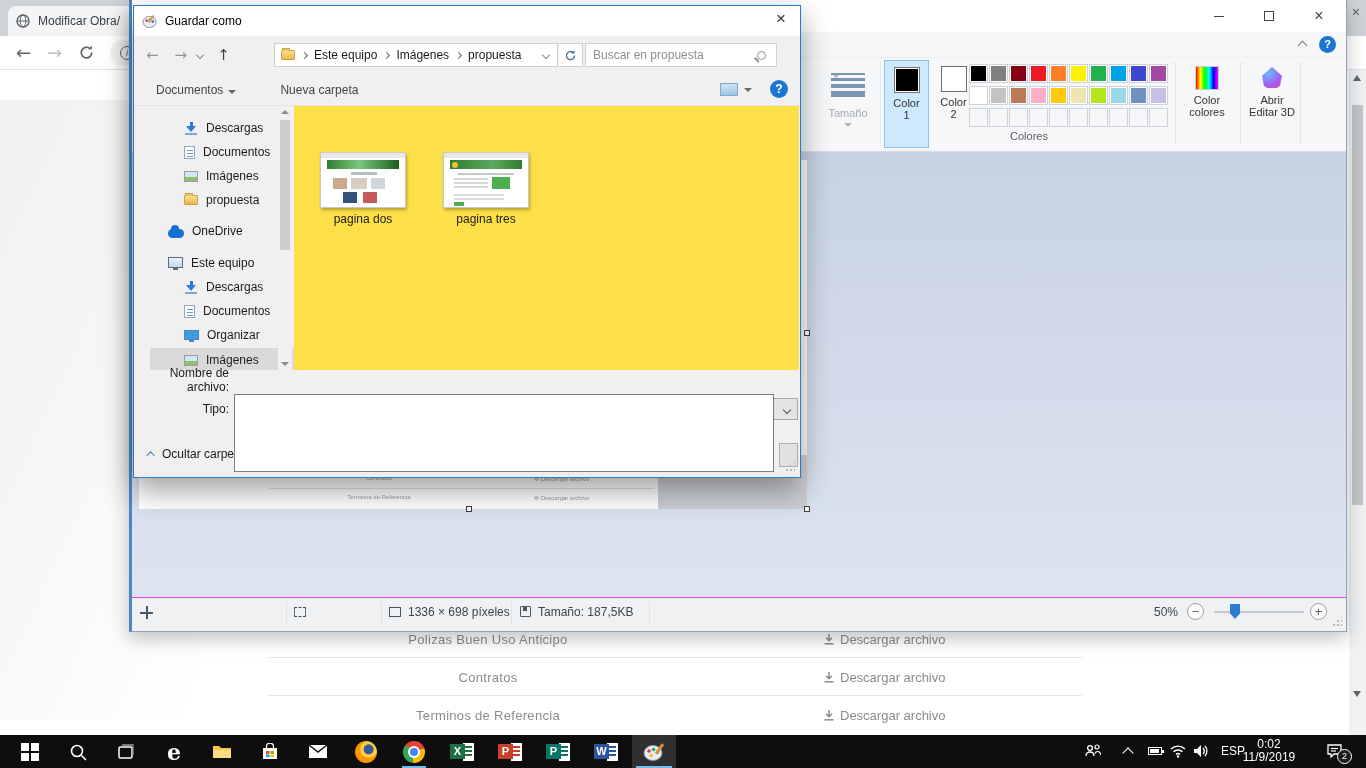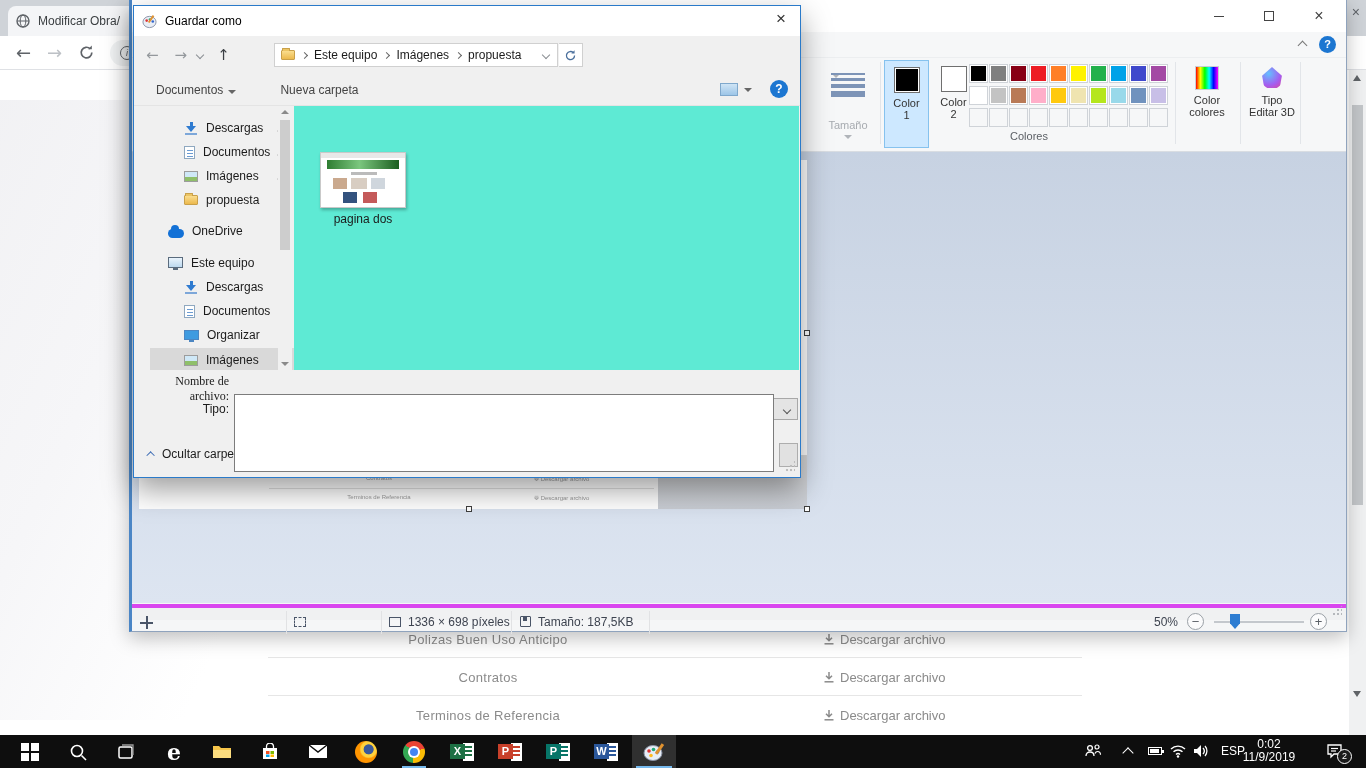--- a/index.html
+++ b/index.html
@@ -37,39 +37,39 @@
   .minl { width:10px; height:0; border-top:1px solid #444; }
   .maxb { width:10px; height:10px; border:1px solid #444; }
   .ribtabs { position:absolute; left:0; top:32px; right:0; height:26px; background:#f6f7f8; border-bottom:1px solid #eceef0; }
   .collapse-chev { position:absolute; right:40px; top:10px; width:7px; height:7px; border-left:1.5px solid #777; border-top:1.5px solid #777; transform:rotate(45deg); }
   .help-circ { position:absolute; right:10px; top:4px; width:17px; height:17px; border-radius:50%; background:#1c76d1; color:#fff; font-size:11px; font-weight:bold; text-align:center; line-height:17px; }
   .ribbon { position:absolute; left:0; top:58px; right:0; height:94px; background:#f6f7f8; border-bottom:1px solid #d9dde2; }
   .vsep { position:absolute; top:4px; height:82px; width:1px; background:#e2e5e9; }
   .grp-size { position:absolute; left:688px; top:4px; width:56px; height:86px; text-align:center; }
   .size-bars { display:inline-block; margin-top:8px; }
   .size-bars div { background:#7d94b7; margin:3px auto 0; width:34px; }
-  .dim-label { color:#a7abb0; font-size:11px; margin-top:18px;text-align:center; }
+  .dim-label { color:#a7abb0; font-size:11px; margin-top:6px;text-align:center; }
   .tiny-dd { width:0; height:0; border-left:4px solid transparent; border-right:4px solid transparent; border-top:4px solid #b0b4b9; margin:4px auto 0; }
   .colorbtn { position:absolute; top:2px; width:45px; height:88px; text-align:center; font-size:11px; color:#333; padding-top:4px; }
   .colorbtn.sel { background:#cde8ff; border:1px solid #86c2ee; }
   .swbig { width:26px; height:26px; margin:2px auto 4px; border:1px solid #6f6f6f; box-shadow:inset 0 0 0 1px #fff; }
   .palette { position:absolute; left:837px; top:6px; width:202px; }
   .prow { display:flex; gap:1px; margin-bottom:3px; }
   .sw { width:19px; height:19px; border:1px solid #cfd3d8; box-shadow:inset 0 0 0 1px #fff; }
   .ribbtn { position:absolute; top:2px; width:58px; height:88px; text-align:center; font-size:11px; color:#333; padding-top:4px; }
   .rainbow { width:24px; height:24px; margin:2px auto 4px; border:1px solid #c9ced4; background:linear-gradient(to right,#f00,#ff0,#0f0,#0ff,#00f,#f0f); }
   .droplet { width:22px; height:22px; margin:3px auto 5px; border-radius:50% 50% 50% 50%; background:radial-gradient(circle at 35% 30%,#63c0ff,#a45df0 55%,#e5418c); clip-path:polygon(50% 0,95% 40%,85% 95%,15% 95%,5% 40%); }
   .grp-label { position:absolute; top:72px; font-size:11px; color:#5c6066; text-align:center; }
   .workspace { position:absolute; left:0; top:152px; right:0; height:451px; background:linear-gradient(#c7d2e2,#dde5f1); }
   .canvas { position:absolute; left:7px; top:8px; width:668px; height:349px; background:#fff; }
   .mini-sep { position:absolute; background:#e0e0e0; height:1px; }
   .mini-label { position:absolute; color:#9a9a9a; font-size:6px; white-space:nowrap; }
   .mini-gray { position:absolute; left:519px; top:295px; width:149px; height:54px; background:linear-gradient(#d8d8d8,#c9cdd4); }
   .handle { position:absolute; width:6px; height:6px; background:#fff; border:1px solid #3e3e3e; }
-  .pstatus { position:absolute; left:0; bottom:11px; right:0; height:16px; background:#f0f1f2; border-top:4px solid #d946ef; font-size:12px; color:#3e4450; }
+  .pstatus { position:absolute; left:0; bottom:0; right:0; height:34px; background:#f0f1f2; border-top:1px solid #d946ef; font-size:12px; color:#3e4450; }
   .ssep { position:absolute; top:3px; height:23px; width:1px; background:#e1e2e4; }
   .cross { position:absolute; left:8px; top:8px; width:13px; height:13px; }
   .cross:before { content:""; position:absolute; left:6px; top:0; width:1.5px; height:13px; background:#4a5568; }
   .cross:after { content:""; position:absolute; top:6px; left:0; height:1.5px; width:13px; background:#4a5568; }
   .selico { position:absolute; width:12px; height:10px; border:1px dashed #4a5568; }
   .statxt { position:absolute; top:7px; }
   .disk { width:11px; height:11px; border:1.5px solid #4a5568; border-radius:1px; position:relative; }
   .disk:after { content:""; position:absolute; left:2px; top:0; width:4px; height:4px; background:#4a5568; }
   .zoomc { position:absolute; width:17px; height:17px; border:1px solid #9aa0a6; border-radius:50%; background:#fbfbfc; color:#5a5f66; text-align:center; line-height:15px; font-size:13px; top:5px; }
   .ztrack { position:absolute; top:13px; height:2px; background:#c4c8cd; }
@@ -99,21 +99,21 @@
   .searchbox { position:absolute; left:451px; top:37px; width:192px; height:24px; background:#fff; border:1px solid #d0d0d0; display:flex; align-items:center; padding-left:7px; color:#8a8e93; }
   .mag { position:relative; width:9px; height:9px; border:1.5px solid #8a8e93; border-radius:50%; margin-left:auto; margin-right:10px; }
   .mag:after { content:""; position:absolute; left:-4px; top:7px; width:6px; height:1.5px; background:#8a8e93; transform:rotate(45deg); }
   .toolrow { position:absolute; left:0; top:70px; right:0; height:28px; display:flex; align-items:center; color:#444; }
   .tool-dd { width:0; height:0; border-left:4px solid transparent; border-right:4px solid transparent; border-top:4px solid #666; display:inline-block; margin-left:5px; }
   .viewico { position:absolute; right:62px; top:77px; width:18px; height:13px; border:1px solid #7fa8cc; background:linear-gradient(#cfe4f5,#9dc6e8); }
   .viewdd { position:absolute; right:48px; top:82px; }
   .dhelp { position:absolute; right:12px; top:74px; width:18px; height:18px; border-radius:50%; background:#1c76d1; color:#fff; font-weight:bold; font-size:12px; text-align:center; line-height:18px; }
   .toolsep { position:absolute; left:0; top:99px; right:0; height:1px; background:#e4e4e4; }
   .dbody { position:absolute; left:0; top:100px; right:0; height:264px; }
-  .filesarea { position:absolute; left:158px; top:0; right:1px; bottom:0; background:#5eead4; }
+  .filesarea { position:absolute; left:158px; top:0; right:1px; bottom:0; background:#fde047; }
   .sidebar { position:absolute; left:16px; top:0; width:144px; bottom:0; background:#f0f0f0; overflow:hidden; }
   .side-item { position:absolute; left:0; width:144px; height:24px; display:flex; align-items:center; font-size:12px; color:#1b1b1b; }
   .side-item.selected { background:#d9d9d9; }
   .sscroll { position:absolute; left:144px; top:0; width:14px; bottom:0; background:#f0f0f0; }
   .sscroll .thumbv { position:absolute; left:2px; top:14px; width:10px; height:130px; background:#cdcdcd; }
   .sarr { position:absolute; left:3px; width:0; height:0; border-left:4px solid transparent; border-right:4px solid transparent; }
   .file-item { position:absolute; top:46px; width:92px; text-align:center; }
   .thumb { width:86px; height:56px; margin:0 auto; background:#fff; border:1px solid #c9c9c9; box-shadow:1px 2px 3px rgba(0,0,0,.28); position:relative; overflow:hidden; }
   .thumb .tbar { position:absolute; left:0; top:0; right:0; height:5px; background:#e8e8e8; }
   .fname { margin-top:4px; font-size:12px; color:#1b1b1b; }
@@ -306,21 +306,21 @@
       </div>
     <div class="vsep" style="left:1043px;"></div>
     <div class="ribbtn" style="left:1046px;">
       <div class="rainbow"></div>
       <div>Color</div>
       <div>colores</div>
     </div>
     <div class="vsep" style="left:1108px;"></div>
     <div class="ribbtn" style="left:1111px;">
       <div class="droplet"></div>
-      <div>Tipo</div>
+      <div>Abrir</div>
       <div>Editar 3D</div>
     </div>
     <div class="vsep" style="left:1168px;"></div>
     <div class="grp-label" style="left:752px; width:290px;">Colores</div>
   </div>
   <div class="workspace">
     <div class="canvas">
       <div id="mini-rows">
    <div class="mini-label" style="left:140px; top:315px; width:200px; text-align:center;">Contratos</div>
    <div class="mini-label" style="left:395px; top:315px;">⟱ Descargar archivo</div>
@@ -380,20 +380,24 @@
     <span class="crumb">Imágenes</span>
     <span class="crumb-sep"></span>
     <span class="crumb">propuesta</span>
     <span class="chev crumb-dd"></span>
   </div>
   <div class="refreshbox">
     <svg width="13" height="13" viewBox="0 0 16 16">
         <path d="M13 8a5 5 0 1 1-1.5-3.5" fill="none" stroke="#4a6f9c" stroke-width="1.6"></path>
         <path d="M13 1.5v4h-4z" fill="#4a6f9c"></path>
       </svg>
+  </div>
+  <div class="searchbox">
+    <span>Buscar en propuesta</span>
+    <span class="mag"></span>
   </div>
   <div class="toolrow">
     <span style="margin-left:22px;"><span>Documentos</span><span class="tool-dd"></span></span>
     <span style="margin-left:44px;">Nueva carpeta</span>
   </div>
   <div class="viewico"></div>
   <div class="viewdd tool-dd"></div>
   <div class="dhelp">?</div>
   <div class="toolsep"></div>
   <div class="dbody">
@@ -404,20 +408,33 @@
     <div style="position:absolute;left:6px;top:7px;right:6px;height:9px;background:linear-gradient(90deg,#2e7d32,#7bc67e 45%,#1b5e20);"></div>
     <div style="position:absolute;left:30px;top:19px;width:26px;height:3px;background:#bbb;"></div>
     <div style="position:absolute;left:12px;top:25px;width:14px;height:11px;background:#caa98e;"></div>
     <div style="position:absolute;left:30px;top:25px;width:16px;height:11px;background:#d8cdc2;"></div>
     <div style="position:absolute;left:50px;top:25px;width:14px;height:11px;background:#cfd6dd;"></div>
     <div style="position:absolute;left:22px;top:39px;width:14px;height:11px;background:#33527e;"></div>
     <div style="position:absolute;left:42px;top:39px;width:14px;height:11px;background:#c45a5a;"></div>
           </div>
     <div class="fname">pagina dos</div>
         </div>
+        <div class="file-item" style="left: 148px;">
+          <div class="thumb">
+            <div class="tbar"></div>
+    <div style="position:absolute;left:6px;top:7px;right:6px;height:9px;background:linear-gradient(90deg,#2e7d32,#5da860 60%,#2e7d32);"></div>
+    <div style="position:absolute;left:8px;top:8.5px;width:6px;height:6px;background:#f2c230;border-radius:50%;"></div>
+    <div style="position:absolute;left:14px;top:20px;width:56px;height:2px;background:#c8c8c8;"></div>
+    <div style="position:absolute;left:10px;top:25px;width:34px;height:2px;background:#d6d6d6;box-shadow:0 4px 0 #d6d6d6,0 8px 0 #d6d6d6;"></div>
+    <div style="position:absolute;left:48px;top:24px;width:18px;height:12px;background:#4caf50;"></div>
+    <div style="position:absolute;left:10px;top:41px;width:50px;height:2px;background:#dcdcdc;box-shadow:0 4px 0 #dcdcdc;"></div>
+    <div style="position:absolute;left:10px;top:49px;width:10px;height:4px;background:#4caf50;"></div>
+          </div>
+    <div class="fname">pagina tres</div>
+        </div>
       </div>
     <div class="sidebar" id="sidebar">
         <div class="side-item" style="top: 10px;">
           <span style="width:34px;"></span>
           <span class="idownload">
             <span class="stem"></span>
             <span class="head"></span>
             <span class="base"></span>
           </span>
           <span style="margin-left:8px;">Descargas</span>
@@ -474,21 +491,21 @@
           <span class="ipic"></span>
           <span style="margin-left:8px;">Imágenes</span>
         </div>
       </div>
     <div class="sscroll">
       <div class="sarr" style="top:4px; border-bottom:4px solid #8a8a8a;"></div>
       <div class="thumbv"></div>
       <div class="sarr" style="bottom:4px; border-top:4px solid #8a8a8a;"></div>
     </div>
   </div>
-  <div class="flabel" style="top:368px;font-family:Liberation Serif, serif;">Nombre de archivo:</div>
+  <div class="flabel" style="top:360px;">Nombre de archivo:</div>
   <div class="flabel" style="top:396px;">Tipo:</div>
   <div class="typecombo">
     <span class="in-dd"></span>
   </div>
   <div class="savebtn-sliver"></div>
   <div class="dropdown"></div>
   <div class="hidefold">
     <span class="chev-up"></span>
     <span>Ocultar carpetas</span>
   </div>

